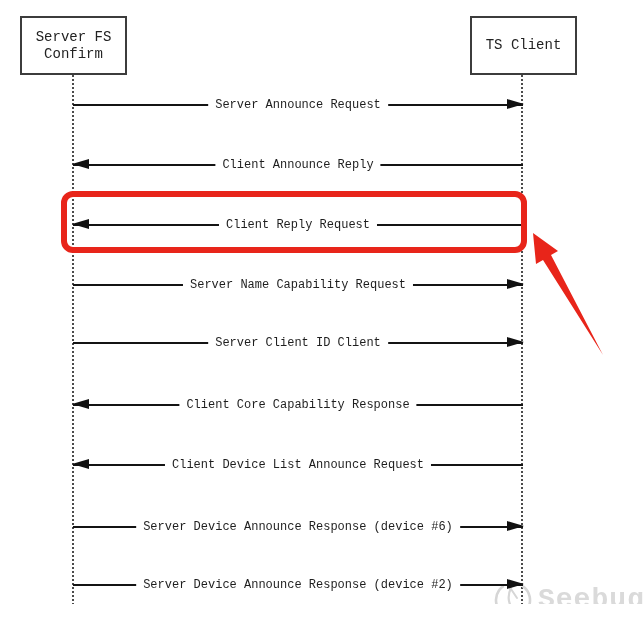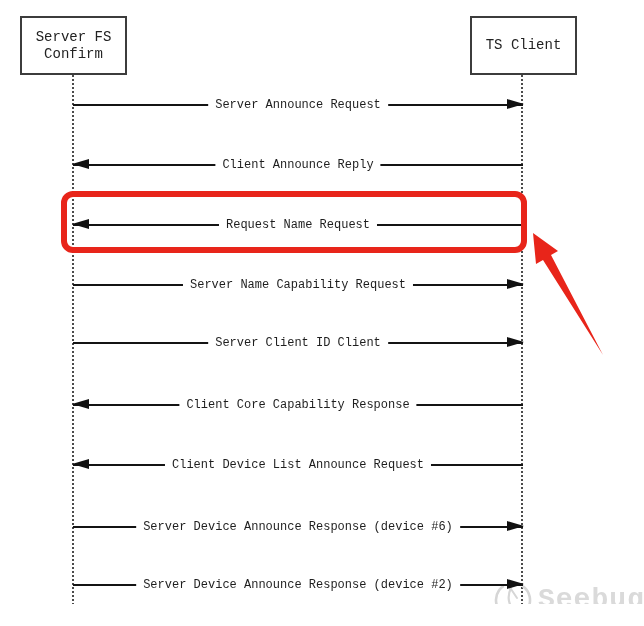--- a/index.html
+++ b/index.html
@@ -73,21 +73,21 @@
 
   <div class="message dir-left" style="top:165px">
     <div class="line"></div>
     <span class="arrowhead"></span>
     <span class="label">Client Announce Reply</span>
   </div>
 
   <div class="message dir-left" style="top:225px">
     <div class="line"></div>
     <span class="arrowhead"></span>
-    <span class="label">Request Name Request</span>
+    <span class="label">Client Reply Request</span>
   </div>
 
   <div class="message dir-right" style="top:285px">
     <div class="line"></div>
     <span class="arrowhead"></span>
     <span class="label">Server Name Capability Request</span>
   </div>
 
   <div class="message dir-right" style="top:343px">
     <div class="line"></div>

